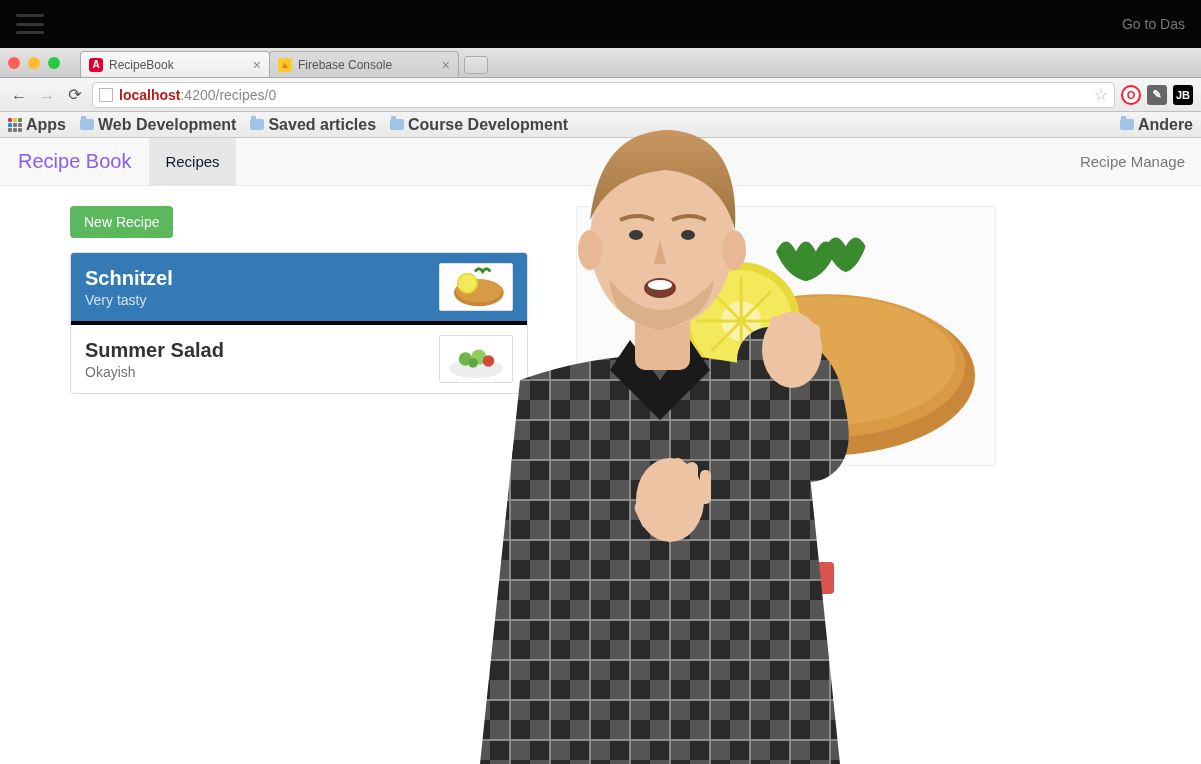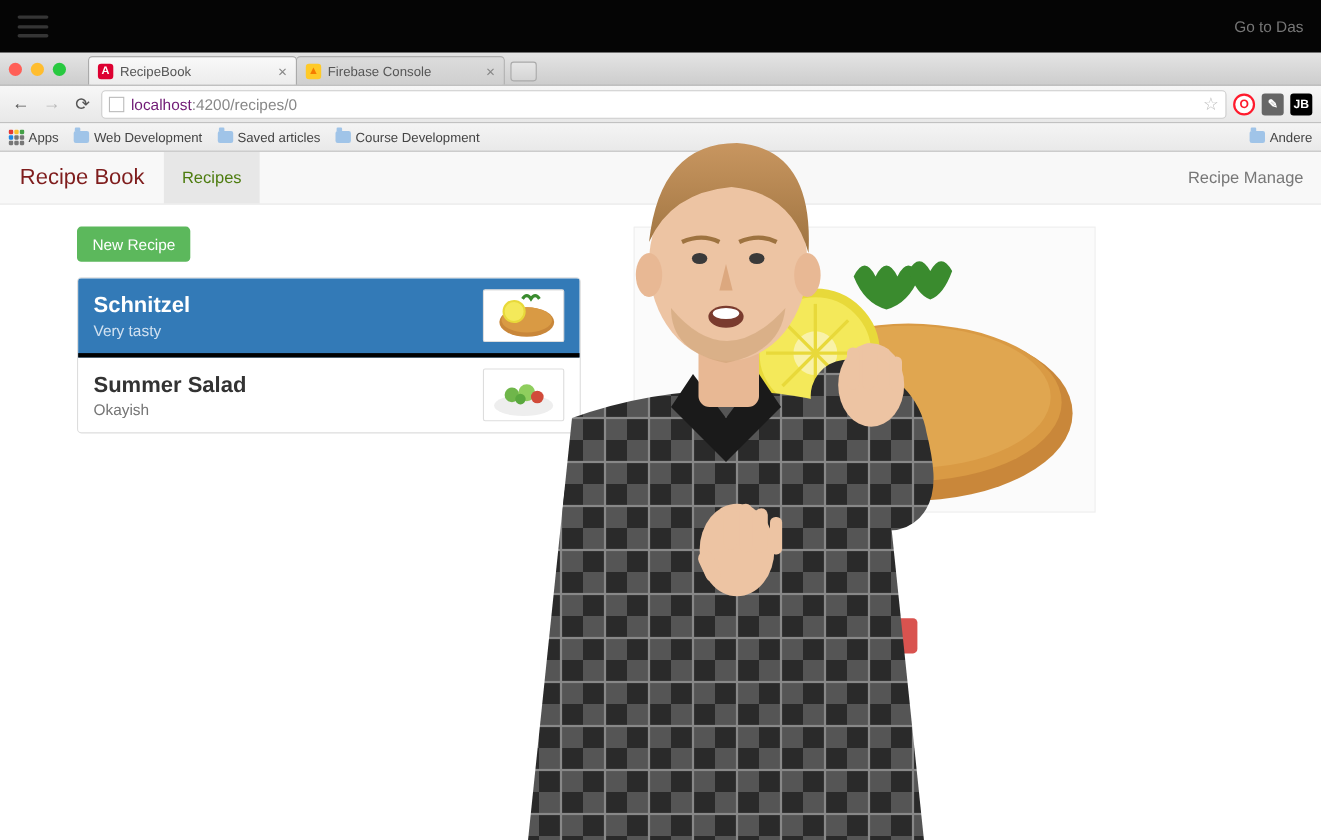--- a/index.html
+++ b/index.html
@@ -25,45 +25,45 @@
   .fav-angular{background:#dd0031;color:#fff;}
   .fav-firebase{background:#ffca28;color:#f57c00;}
   .tab .close { margin-left:auto; color:#888; font-size:14px; line-height:1; cursor:pointer;}
   .newtab { width:24px;height:18px;background:linear-gradient(#e6e6e6,#d4d4d4);border:1px solid #aaa;border-radius:3px;margin-left:6px;margin-bottom:3px;}
 
   .toolbar { height: 34px; background: linear-gradient(#f7f7f7,#e8e8e8); border-bottom:1px solid #bfbfbf; display:flex; align-items:center; padding: 0 8px; gap:6px;}
   .nav-btn { width:22px;height:22px;display:flex;align-items:center;justify-content:center;color:#555;font-size:16px;cursor:pointer;border-radius:3px;}
   .nav-btn.disabled{color:#bbb;}
   .omnibox { flex:1; height:26px; background:#fff; border:1px solid #ccc; border-radius:4px; display:flex; align-items:center; padding:0 6px; font-size:14px; color:#333;}
   .omnibox .page-icon{width:14px;height:14px;border:1px solid #bbb;margin-right:6px;}
-  .omnibox .host{color:#701a75;font-weight:400;}
+  .omnibox .host{color:#b91c1c;font-weight:700;}
   .omnibox .path{color:#888;}
   .omnibox .star{margin-left:auto;color:#bbb;font-size:16px;}
   .ext-icon{width:20px;height:20px;border-radius:3px;display:flex;align-items:center;justify-content:center;font-size:11px;font-weight:bold;}
   .ext-opera{background:#fff;border:2px solid #ff1b2d;color:#ff1b2d;border-radius:50%;}
   .ext-dropper{background:#666;color:#fff;}
   .ext-jb{background:#000;color:#fff;}
 
-  .bookmarks-bar { height:26px; background:linear-gradient(#f4f4f4,#e9e9e9); border-bottom:1px solid #c8c8c8; display:flex; align-items:center; padding:0 8px; gap:14px; font-size:12px; color:#444;}
+  .bookmarks-bar { height:26px; background:linear-gradient(#f4f4f4,#e9e9e9); border-bottom:1px solid #c8c8c8; display:flex; align-items:center; padding:0 8px; gap:14px; font-size:16px; color:#444;font-weight:bold;}
   .bm-item{display:flex;align-items:center;gap:4px;cursor:pointer;}
   .apps-icon{width:14px;height:14px;display:grid;grid-template-columns:repeat(3,1fr);grid-template-rows:repeat(3,1fr);gap:1px;}
   .apps-icon span{background:#777;border-radius:1px;}
   .apps-icon span:nth-child(1){background:#e53935;}
   .apps-icon span:nth-child(2){background:#fbc02d;}
   .apps-icon span:nth-child(3){background:#43a047;}
   .apps-icon span:nth-child(4){background:#1e88e5;}
   .folder-icon{width:14px;height:11px;background:#a0c4e8;border-radius:2px;position:relative;}
   .folder-icon::before{content:"";position:absolute;top:-3px;left:1px;width:5px;height:3px;background:#a0c4e8;border-radius:1px 1px 0 0;}
   .bm-right{margin-left:auto;}
 
   
   .app-nav { height: 48px; border-bottom:1px solid #e7e7e7; display:flex; align-items:stretch; background:#f8f8f8;}
-  .brand { padding:0 18px; display:flex; align-items:center; font-size:20px; color:#7f1d1d;}
+  .brand { padding:0 18px; display:flex; align-items:center; font-size:20px; color:#8b5cf6;}
   .nav-link{padding:0 16px;display:flex;align-items:center;font-size:15px;color:#777;cursor:pointer;}
-  .nav-link.active{background:#e7e7e7;color:#4d7c0f;}
+  .nav-link.active{background:#e7e7e7;color:#0f172a;}
   .nav-right{margin-left:auto;padding:0 16px;display:flex;align-items:center;font-size:15px;color:#777;}
 
   .content{display:flex;padding:20px 0 0 70px;gap:48px;}
   .left-col{width:458px;}
   .btn{display:inline-block;padding:8px 14px;border-radius:4px;font-size:14px;cursor:pointer;border:none;color:#fff;}
   .btn-success{background:#5cb85c;}
   .btn-danger{background:#d9534f;}
   .recipe-list{margin-top:14px;border:1px solid #ddd;border-radius:4px;overflow:hidden;}
   .recipe-item{display:flex;align-items:center;justify-content:space-between;padding:10px 14px;border-bottom:4px solid #000000;cursor:pointer;}
   .recipe-item:last-child{border-bottom:none;align-items:center;}

